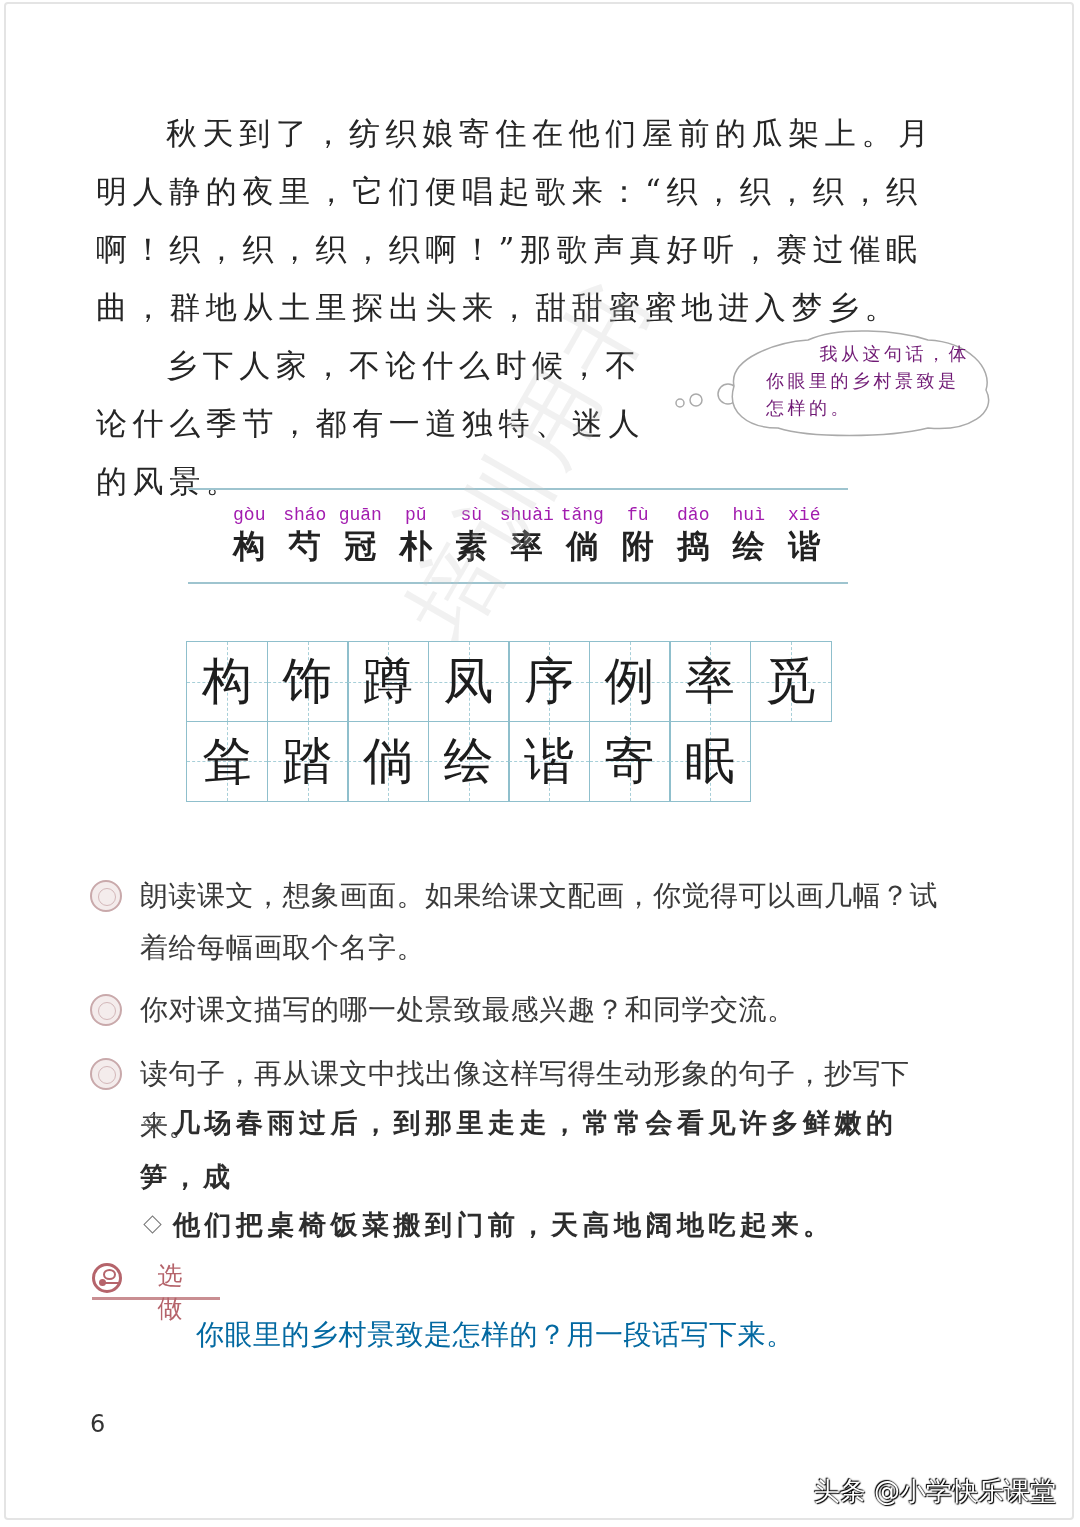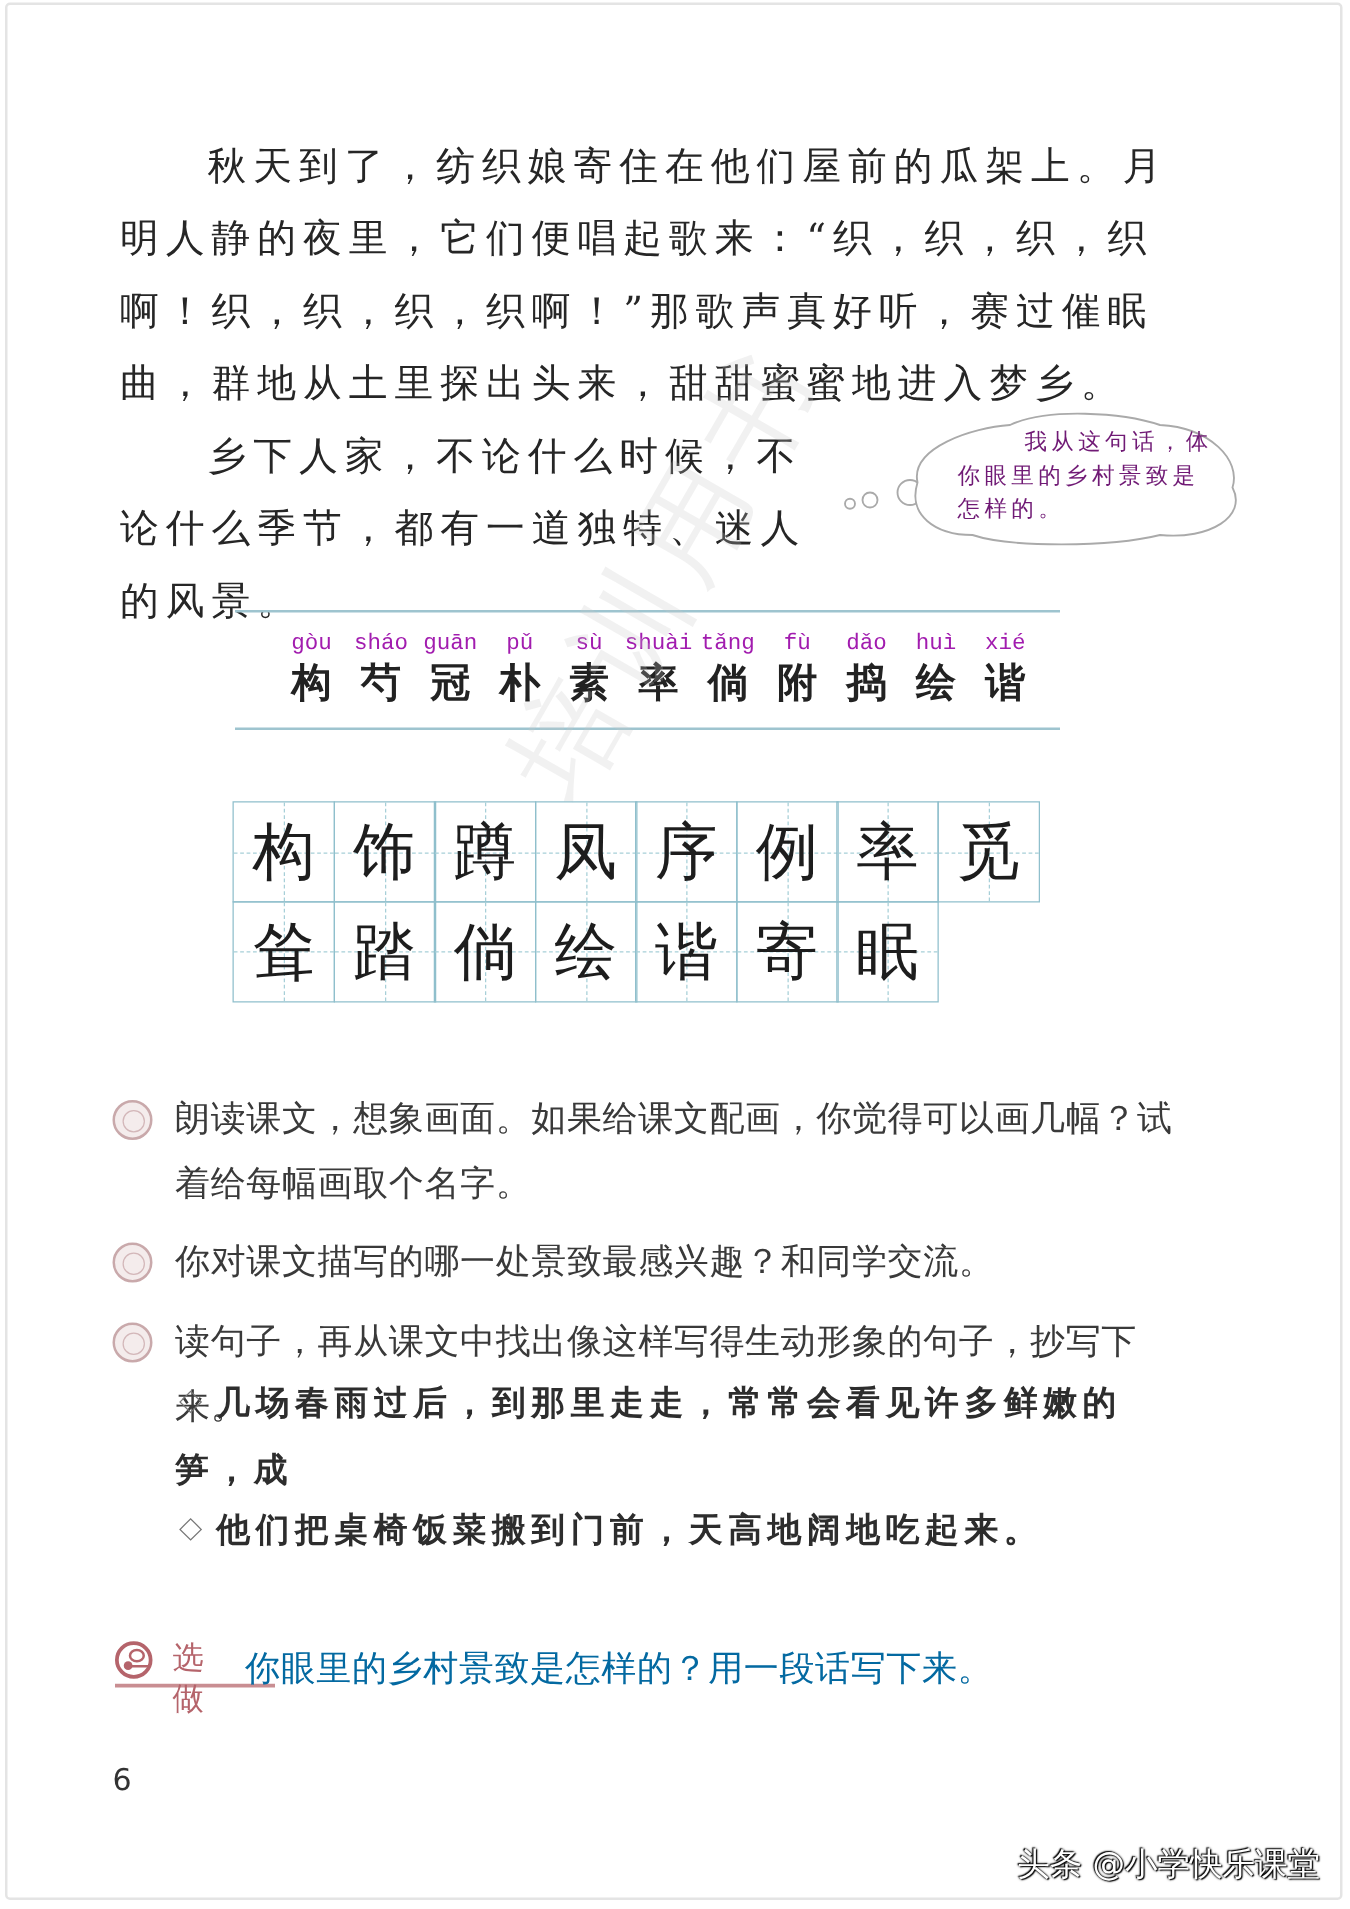--- a/index.html
+++ b/index.html
@@ -57,34 +57,35 @@
     }
     .q-icon {
       position: absolute; left: 90px; width: 32px; height: 32px; border-radius: 50%;
       border: 2px solid #c9a9ab; box-sizing: border-box; background: #f4ecec;
     }
     .q-icon::after {
       content: ""; position: absolute; left: 6px; top: 6px; width: 16px; height: 16px; border-radius: 50%;
       border: 1.5px solid #d3b7b9;
     }
     .q-text {
-      position: absolute; left: 140px; width: 820px; font-family: Liberation Serif, serif;
+      position: absolute; left: 140px; width: 820px; font-family: Liberation Sans, sans-serif;
       font-size: 28px; line-height: 52px; color: #3a3a3a; letter-spacing: 0.5px;
     }
     .example {
       position: absolute; left: 140px; width: 810px; font-size: 27px; line-height: 54px; letter-spacing: 4.5px; color: #2d2d2d; font-weight: bold;
     }
     .diamond {
       display: inline-block; width: 11px; height: 11px; border: 1.5px solid #777; transform: rotate(45deg);
       margin: 0 14px 4px 6px; vertical-align: middle;
     }
     .ex-cont { padding-left: 40px; }
     .optional {
-      position: absolute; left: 92px; top: 1311px; width: 128px; height: 36px;
+      position: absolute; left: 92px; top: 1261px; width: 128px; height: 36px;
       border-bottom: 3px solid #c98e92;
+      text-align: center;
     }
     .opt-icon {
       position: absolute; left: 0; top: 2px; width: 30px; height: 30px; border-radius: 50%;
       border: 3px solid #b5646b; box-sizing: border-box;
     }
     .opt-icon .dot {
       position: absolute; left: 4px; top: 13px; width: 7px; height: 7px; border-radius: 50%; background: #b5646b;
     }
     .opt-icon .ring {
       position: absolute; left: 8px; top: 3px; width: 9px; height: 7px; border-radius: 50%; border: 2px solid #b5646b;

